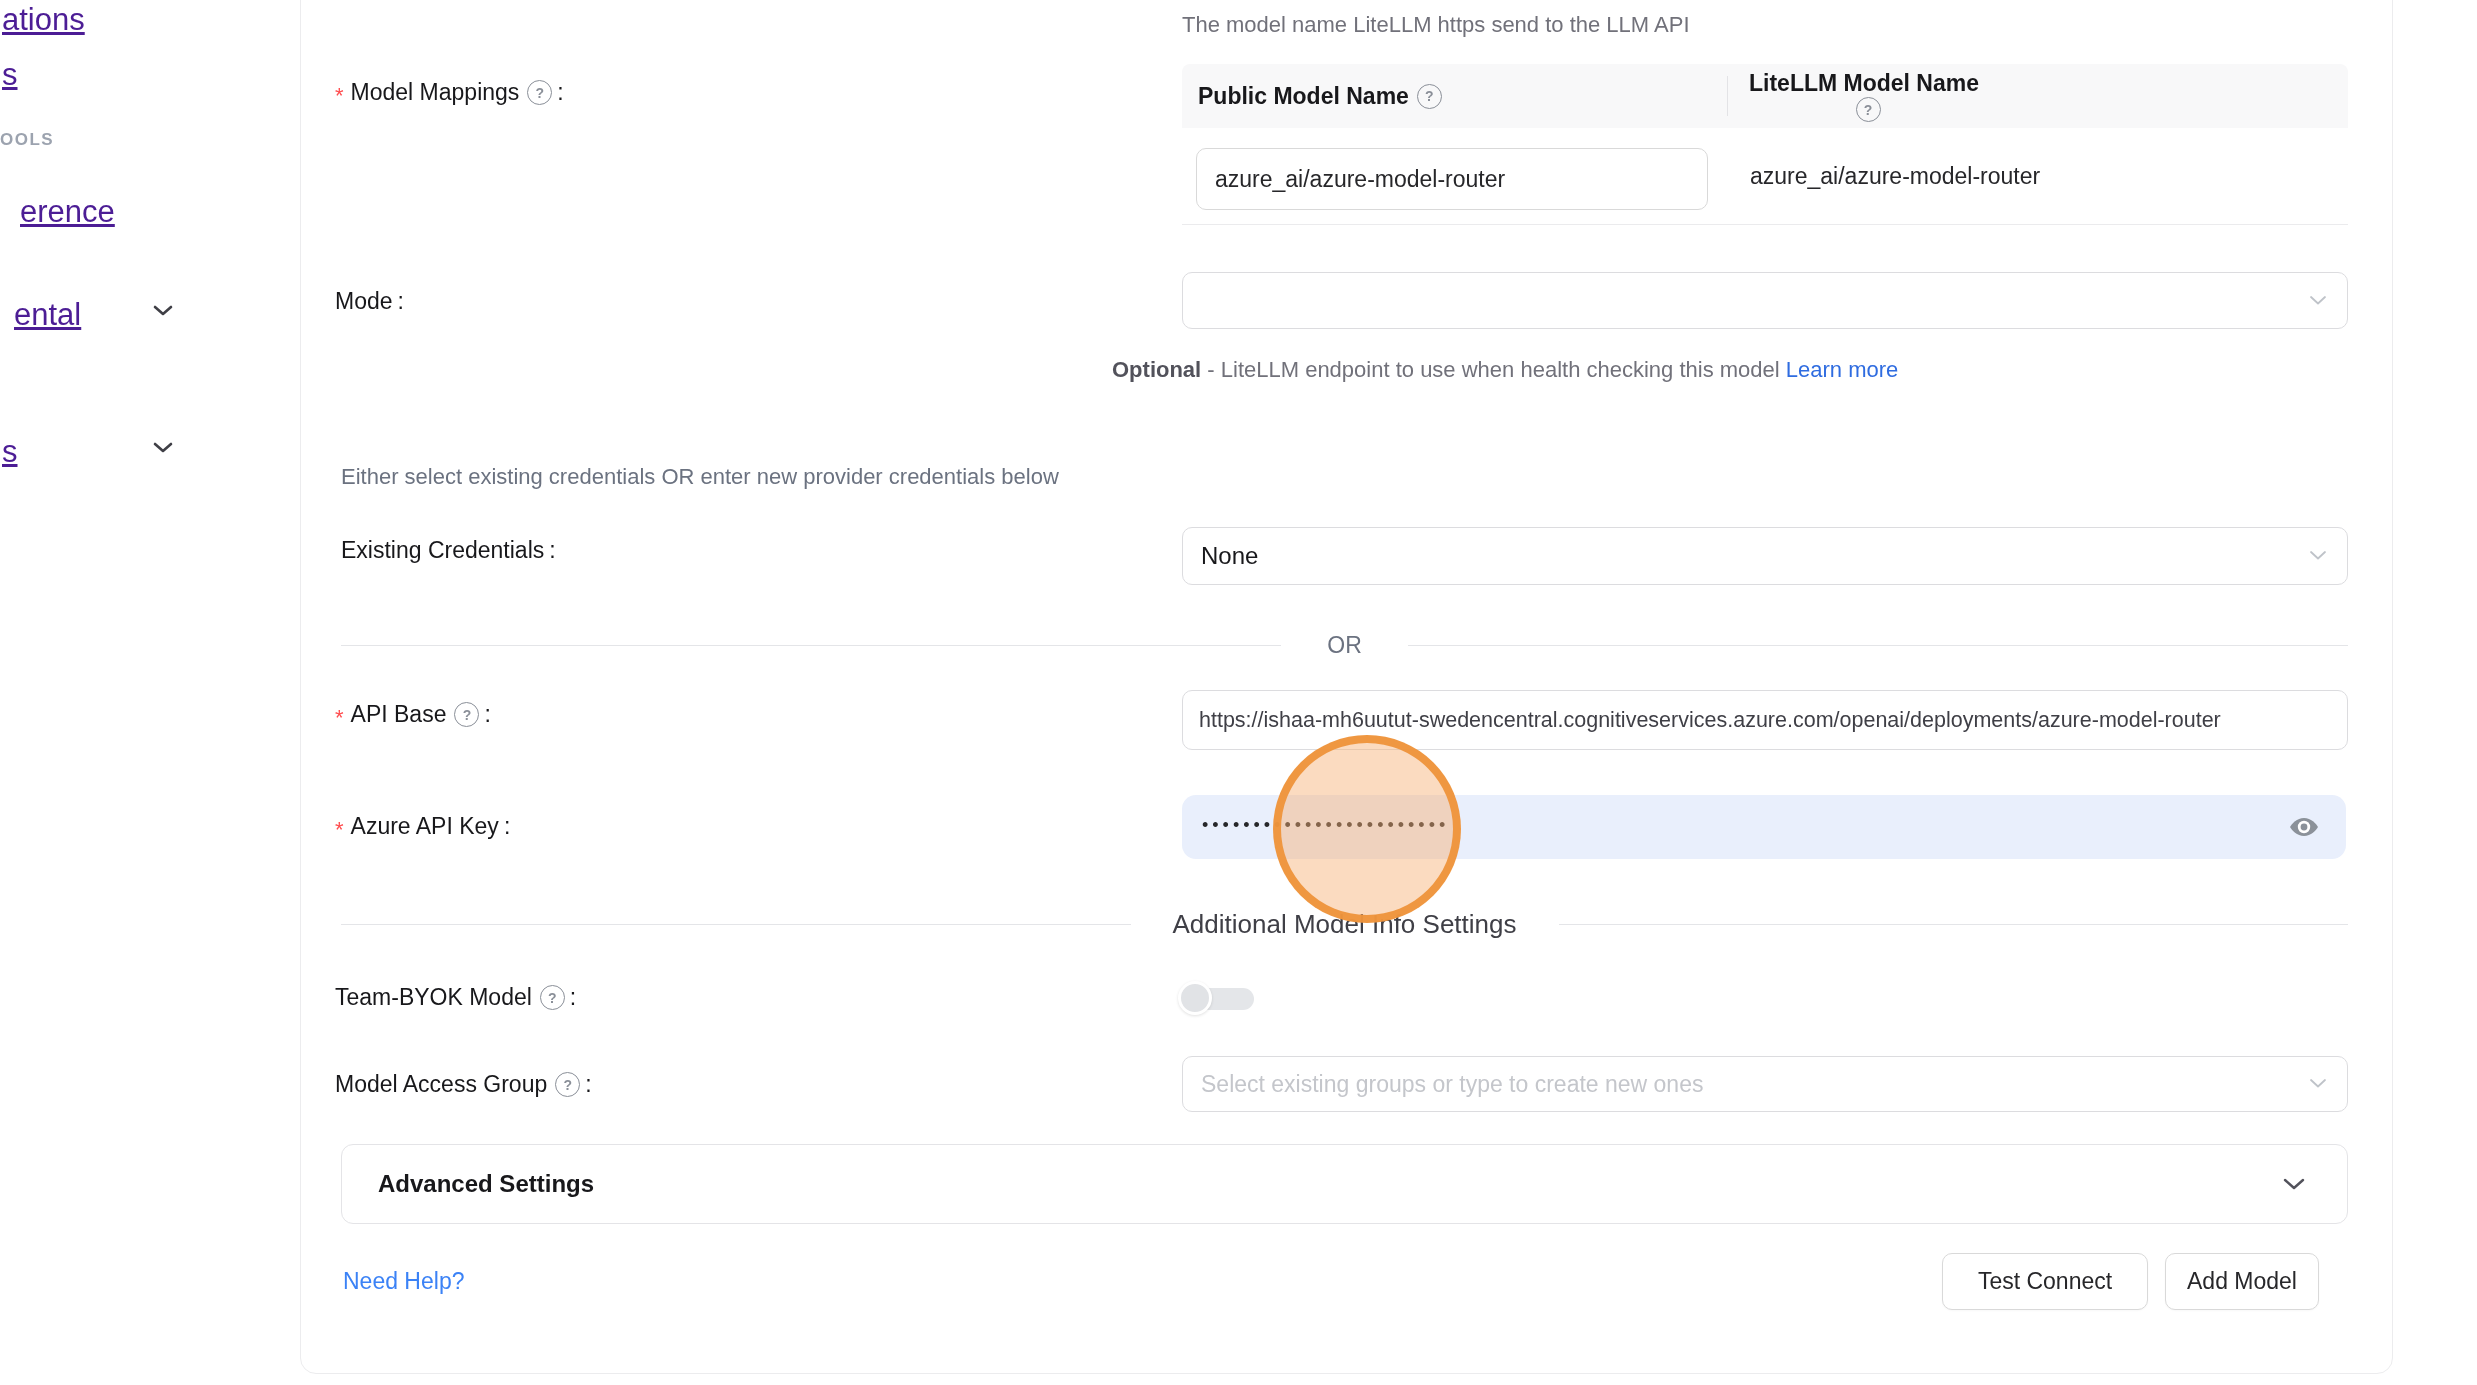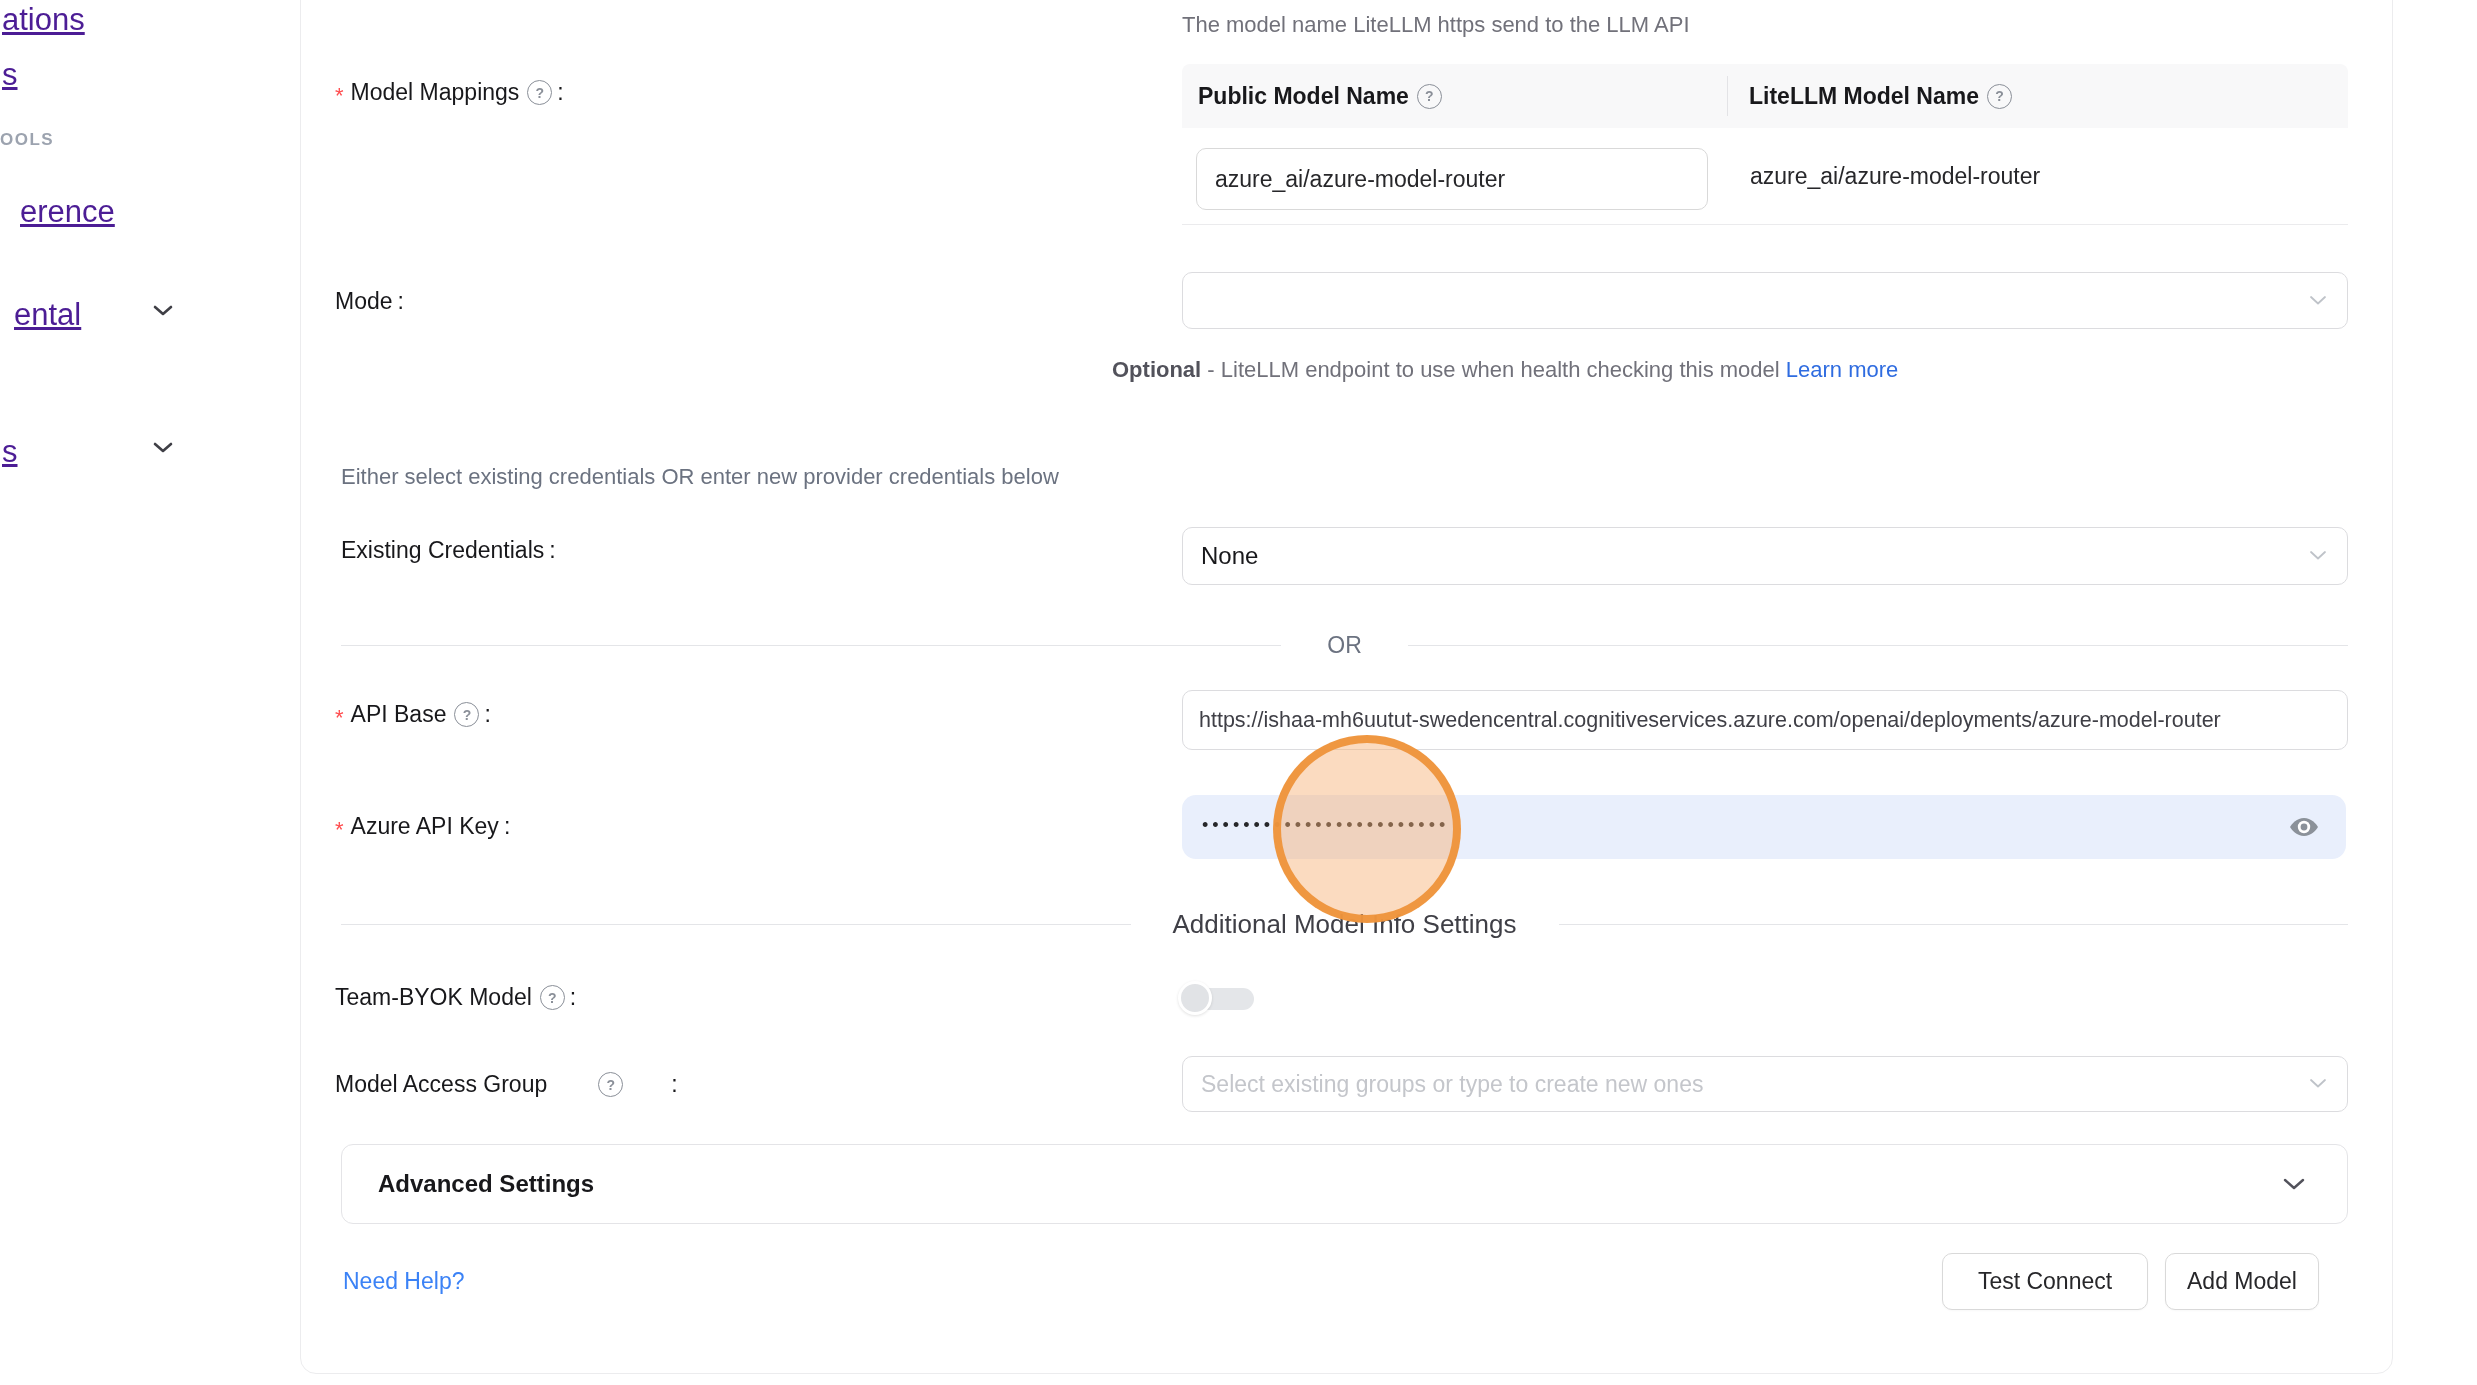--- a/index.html
+++ b/index.html
@@ -115,21 +115,21 @@
     <span class="qicon">?</span>
     <span class="colon">:</span>
   </div>
 
   <div class="maptable">
     <div class="maphead">
       <div class="hcell" style="padding-left:16px;width:529px;box-sizing:border-box;">
         <span>Public Model Name</span>
         <span class="qicon">?</span>
       </div>
-      <div class="hcell" style="padding-left:38px;">
+      <div class="hcell" style="padding-left:38px;flex-direction:column;">
         <span>LiteLLM Model Name</span>
         <span class="qicon">?</span>
       </div>
       <div class="hdiv"></div>
     </div>
     <div class="mapbody">
       <div class="mapinput">azure_ai/azure-model-router</div>
       <div class="mapval">azure_ai/azure-model-router</div>
     </div>
   </div>
@@ -206,21 +206,21 @@
   <div class="lbl" style="left:335px;top:984px;">
     <span>Team-BYOK Model</span>
     <span class="qicon">?</span>
     <span class="colon">:</span>
   </div>
   <div class="switch">
     <div class="sw-track"></div>
     <div class="sw-knob"></div>
   </div>
 
-  <div class="lbl" style="left:335px;top:1071px;gap:43px;">
+  <div class="lbl" style="left:335px;top:1071px;">
     <span>Model Access Group</span>
     <span class="qicon">?</span>
     <span class="colon">:</span>
   </div>
   <div class="ctrl" style="top:1056px;height:56px;">
     <span class="ph">Select existing groups or type to create new ones</span>
     <span class="chev">
       <svg width="18" height="11" viewBox="0 0 18 11">
           <polyline points="2,2 9,8.5 16,2" fill="none" stroke="#bfc3c9" stroke-width="1.8" stroke-linecap="round" stroke-linejoin="round"></polyline>
         </svg>

